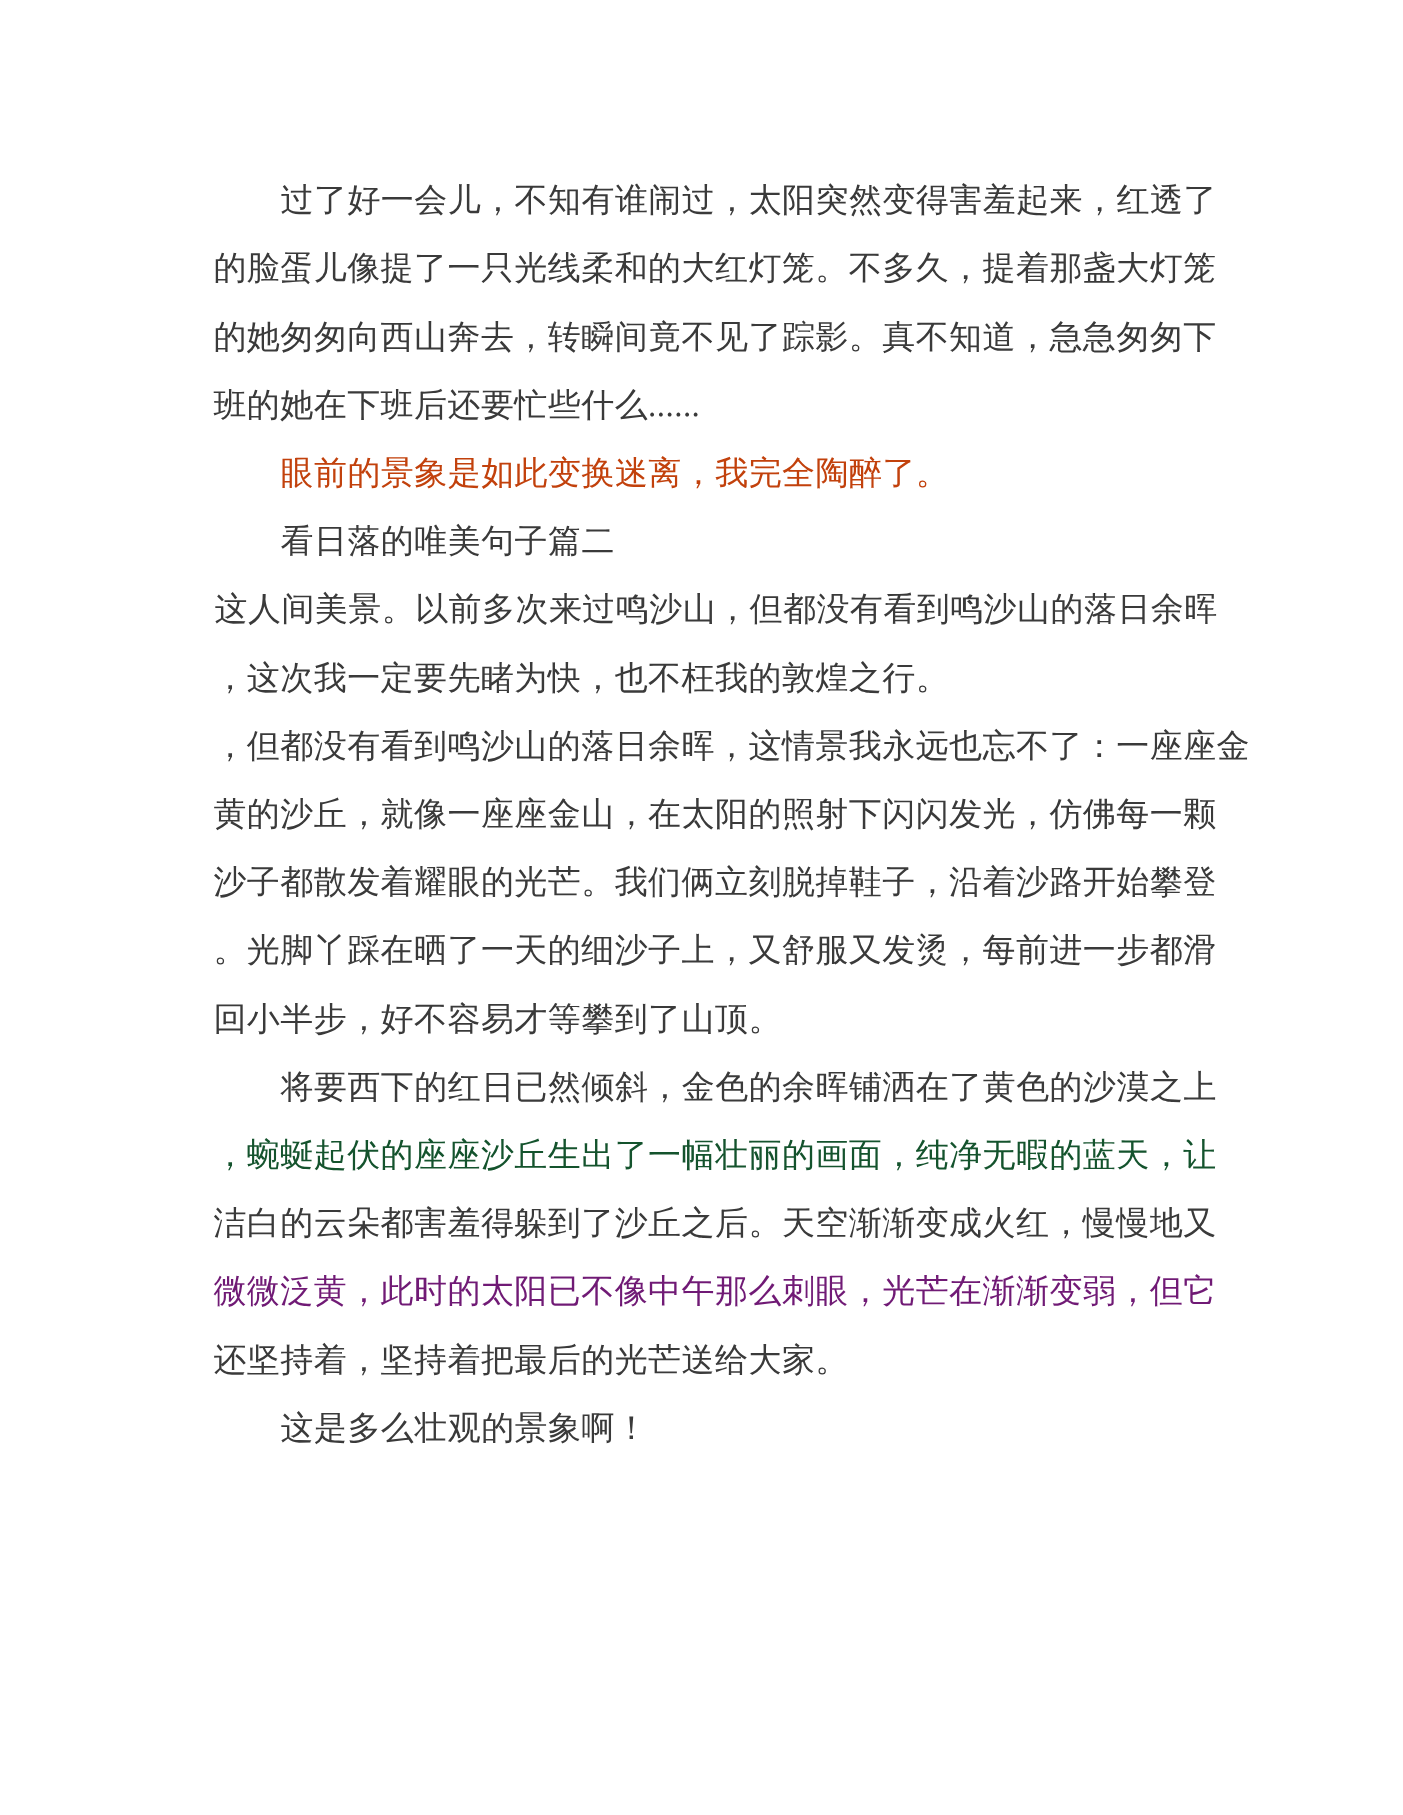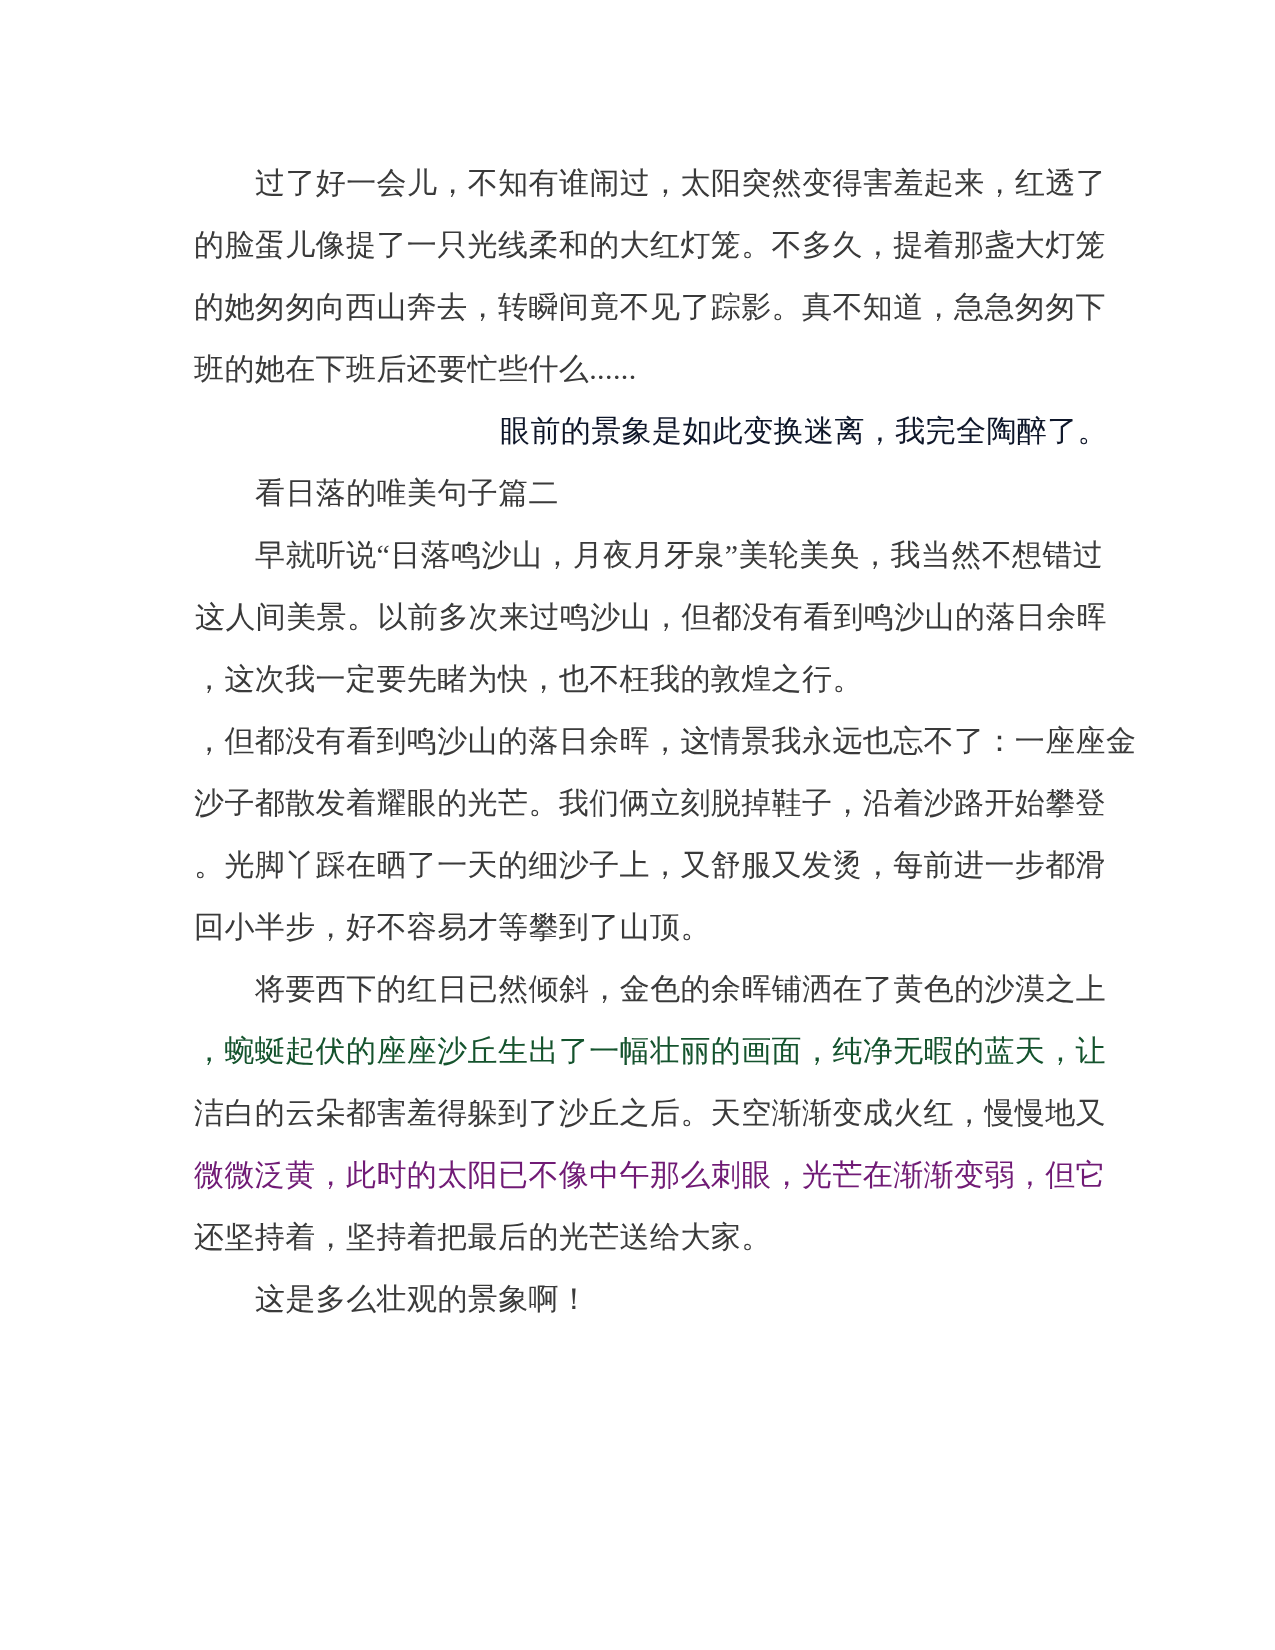--- a/index.html
+++ b/index.html
@@ -46,32 +46,32 @@
 
 <div class="page" style="background: rgb(255, 255, 255); margin-left: 13px;">
   <div class="doc-body">
       <div class="paragraph">
         <div class="line indent" style="color: rgb(58, 58, 58);">过了好一会儿，不知有谁闹过，太阳突然变得害羞起来，红透了</div>
         <div class="line" style="color: rgb(58, 58, 58);">的脸蛋儿像提了一只光线柔和的大红灯笼。不多久，提着那盏大灯笼</div>
         <div class="line" style="color: rgb(58, 58, 58);">的她匆匆向西山奔去，转瞬间竟不见了踪影。真不知道，急急匆匆下</div>
         <div class="line" style="color: rgb(58, 58, 58);">班的她在下班后还要忙些什么......</div>
       </div>
       <div class="paragraph">
-        <div class="line indent" style="color: #0f172a; text-align: right;">眼前的景象是如此变换迷离，我完全陶醉了。</div>
+        <div class="line indent" style="color: #c2410c;">眼前的景象是如此变换迷离，我完全陶醉了。</div>
       </div>
       <div class="paragraph">
         <div class="line indent" style="color: rgb(58, 58, 58);">看日落的唯美句子篇二</div>
       </div>
       <div class="paragraph">
-        <div class="line indent" style="color: rgb(58, 58, 58);">早就听说“日落鸣沙山，月夜月牙泉”美轮美奂，我当然不想错过</div>
         <div class="line" style="color: rgb(58, 58, 58); text-align: center;">这人间美景。以前多次来过鸣沙山，但都没有看到鸣沙山的落日余晖</div>
         <div class="line" style="color: rgb(58, 58, 58);">，这次我一定要先睹为快，也不枉我的敦煌之行。</div>
       </div>
       <div class="paragraph">
         <div class="line" style="color: rgb(58, 58, 58);">，但都没有看到鸣沙山的落日余晖，这情景我永远也忘不了：一座座金</div>
+        <div class="line" style="color: rgb(58, 58, 58);">黄的沙丘，就像一座座金山，在太阳的照射下闪闪发光，仿佛每一颗</div>
         <div class="line" style="color: rgb(58, 58, 58);">沙子都散发着耀眼的光芒。我们俩立刻脱掉鞋子，沿着沙路开始攀登</div>
         <div class="line" style="color: rgb(58, 58, 58);">。光脚丫踩在晒了一天的细沙子上，又舒服又发烫，每前进一步都滑</div>
         <div class="line" style="color: rgb(58, 58, 58);">回小半步，好不容易才等攀到了山顶。</div>
       </div>
       <div class="paragraph">
         <div class="line indent" style="color: rgb(58, 58, 58);">将要西下的红日已然倾斜，金色的余晖铺洒在了黄色的沙漠之上</div>
         <div class="line" style="color: #14532d;">，蜿蜒起伏的座座沙丘生出了一幅壮丽的画面，纯净无暇的蓝天，让</div>
         <div class="line" style="color: rgb(58, 58, 58);">洁白的云朵都害羞得躲到了沙丘之后。天空渐渐变成火红，慢慢地又</div>
         <div class="line" style="color: #701a75; font-family: Liberation Serif, serif;">微微泛黄，此时的太阳已不像中午那么刺眼，光芒在渐渐变弱，但它</div>
         <div class="line" style="color: rgb(58, 58, 58);">还坚持着，坚持着把最后的光芒送给大家。</div>

